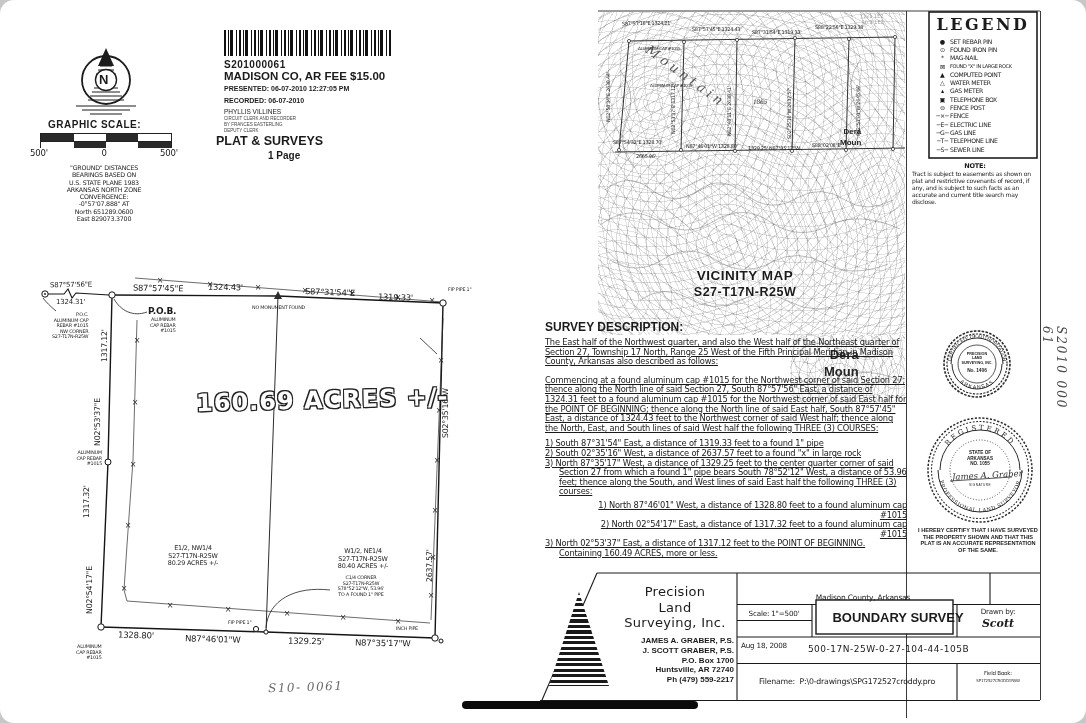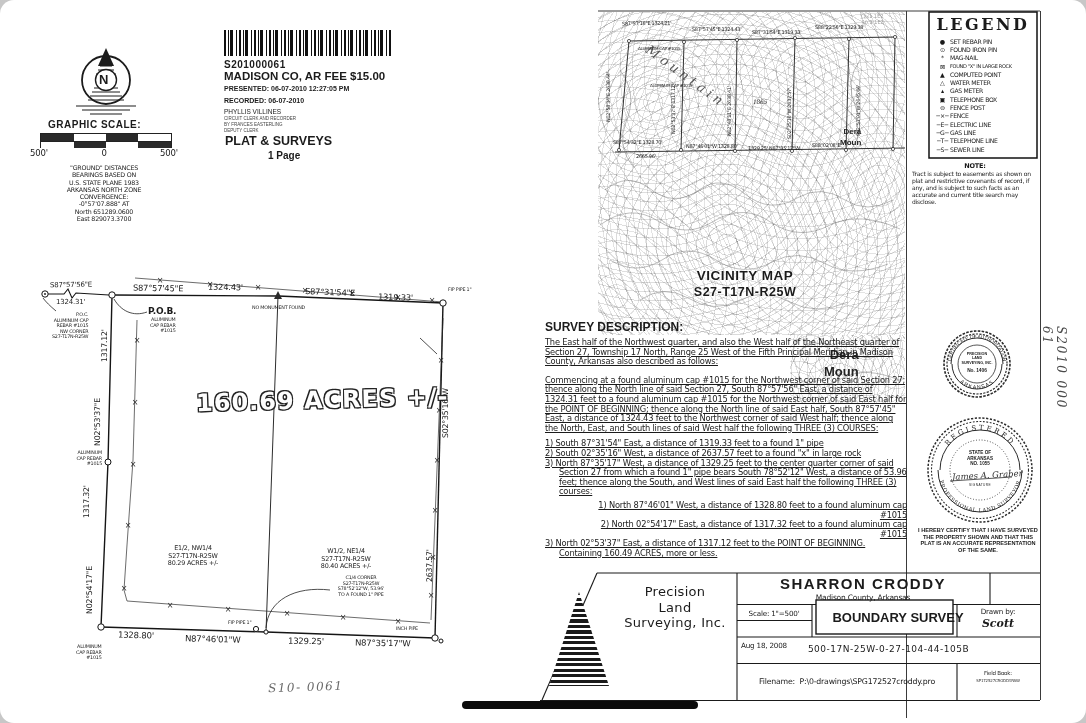--- a/index.html
+++ b/index.html
@@ -213,21 +213,21 @@
 
   <div class="abs bc" style="left:224px;top:30px;width:168px;height:26px;"></div>
   <div class="abs lib" style="left:224px;top:59px;font-size:10px;font-weight:bold;letter-spacing:.5px;">S201000061</div>
   <div class="abs lib" style="left:224px;top:70px;font-size:11.5px;font-weight:bold;">MADISON CO, AR FEE $15.00</div>
   <div class="abs lib" style="left:224px;top:85px;font-size:7px;font-weight:bold;">PRESENTED: 06-07-2010 12:27:05 PM</div>
   <div class="abs lib" style="left:224px;top:97px;font-size:7px;font-weight:bold;">RECORDED: 06-07-2010</div>
   <div class="abs lib" style="left:224px;top:108px;font-size:6.5px;">PHYLLIS VILLINES</div>
   <div class="abs lib" style="left:224px;top:116px;font-size:4.5px;color:#444;">CIRCUIT CLERK AND RECORDER</div>
   <div class="abs lib" style="left:224px;top:122px;font-size:4.5px;color:#444;">BY FRANCES EASTERLING</div>
   <div class="abs lib" style="left:224px;top:128px;font-size:4.5px;color:#444;">DEPUTY CLERK</div>
-  <div class="abs lib" style="left:225px;top:134px;font-size:12.5px;font-weight:bold;">PLAT &amp; SURVEYS</div>
+  <div class="abs lib" style="left:216px;top:134px;font-size:12.5px;font-weight:bold;">PLAT &amp; SURVEYS</div>
   <div class="abs lib" style="left:224px;top:150px;font-size:10px;font-weight:bold;margin-left:44px;">1 Page</div>
 
   <div class="abs lib" style="left:48px;top:119px;font-size:10px;font-weight:bold;letter-spacing:.5px;">GRAPHIC SCALE:</div>
   <div class="abs" style="left:40px;top:133px;width:130px;height:13px;border:1px solid #222;">
     <div style="height:6.5px;background:repeating-linear-gradient(90deg,#2a2a2a 0 32.5px,#fff 32.5px 65px);"></div>
     <div style="height:6.5px;background:repeating-linear-gradient(90deg,#fff 0 32.5px,#2a2a2a 32.5px 65px);border-top:1px solid #222;"></div>
   </div>
   <div class="abs hand ctr" style="left:26px;top:148px;width:26px;font-size:8.5px;">500'</div>
   <div class="abs hand ctr" style="left:98px;top:148px;width:12px;font-size:8.5px;">0</div>
   <div class="abs hand ctr" style="left:156px;top:148px;width:26px;font-size:8.5px;">500'</div>
@@ -378,21 +378,21 @@
   <div class="abs hand" style="left:118px;top:630px;font-size:8.5px;transform:rotate(1.5deg);">1328.80'</div>
   <div class="abs hand" style="left:185px;top:634px;font-size:8.5px;transform:rotate(1.5deg);">N87°46'01"W</div>
   <div class="abs hand t48" style="left:228px;top:620px;white-space:nowrap;">FIP PIPE 1"</div>
   <div class="abs hand" style="left:288px;top:636px;font-size:8.5px;transform:rotate(1deg);">1329.25'</div>
   <div class="abs hand" style="left:355px;top:638px;font-size:8.5px;transform:rotate(1deg);">N87°35'17"W</div>
   <div class="abs hand t48" style="left:396px;top:626px;white-space:nowrap;">INCH PIPE</div>
   <div class="abs acre" style="left:196px;top:386px;transform:rotate(-1.5deg);white-space:nowrap;">160.69 ACRES +/-</div>
   <div class="abs hand pre ctr" style="left:155px;top:545px;width:76px;font-size:6.4px;line-height:7.6px;">E1/2, NW1/4
 S27-T17N-R25W
 80.29 ACRES +/-</div>
-  <div class="abs hand pre ctr" style="left:308px;top:548px;width:76px;font-size:6.4px;line-height:7.6px;">W1/2, NE1/4
+  <div class="abs hand pre ctr" style="left:325px;top:548px;width:76px;font-size:6.4px;line-height:7.6px;">W1/2, NE1/4
 S27-T17N-R25W
 80.40 ACRES +/-</div>
   <div class="abs hand pre ctr t48" style="left:326px;top:575px;width:70px;">C1/4 CORNER
 S27-T17N-R25W
 S78°52'12"W, 53.96'
 TO A FOUND 1" PIPE</div>
 
   <div class="abs lib pre ctr" style="left:957px;top:352px;width:40px;font-size:3.7px;line-height:4.4px;font-weight:bold;">PRECISION
 LAND
 SURVEYING, INC.</div>
@@ -401,21 +401,25 @@
 ARKANSAS
 NO. 1055</div>
   <div class="abs script" style="left:952px;top:470px;font-size:8.5px;color:#333;transform:rotate(-3deg);">James A. Graber</div>
   <div class="abs lib ctr" style="left:962px;top:483px;width:36px;font-size:3.2px;letter-spacing:.4px;">SIGNATURE</div>
   <div class="abs lib ctr" style="left:917px;top:527px;width:122px;font-size:5.6px;line-height:6.7px;font-weight:bold;">I HEREBY CERTIFY THAT I HAVE SURVEYED THE PROPERTY SHOWN AND THAT THIS PLAT IS AN ACCURATE REPRESENTATION OF THE SAME.</div>
 
   <div class="abs tri" style="left:549px;top:592px;width:60px;height:94px;"></div>
   <div class="abs hand pre ctr" style="left:614px;top:584px;width:122px;font-size:13px;line-height:15.5px;letter-spacing:.3px;">Precision
 Land
 Surveying, Inc.</div>
-  <div class="abs lib ctr" style="left:743px;top:575px;width:240px;font-size:15px;font-weight:bold;letter-spacing:1.5px;">SHARRON CRODDY</div>
+  <div class="abs lib pre rt" style="left:596px;top:636px;width:138px;font-size:8px;line-height:9.8px;font-weight:bold;">JAMES A. GRABER, P.S.
+J. SCOTT GRABER, P.S.
+P.O. Box 1700
+Huntsville, AR 72740
+Ph (479) 559-2217</div>
   <div class="abs hand ctr" style="left:743px;top:593px;width:240px;font-size:7.5px;">Madison County, Arkansas</div>
   <div class="abs hand ctr" style="left:738px;top:609px;width:72px;font-size:7.2px;">Scale: 1"=500'</div>
   <div class="abs hand ctr" style="left:738px;top:641px;width:52px;font-size:7.2px;">Aug 18, 2008</div>
   <div class="abs lib ctr" style="left:816px;top:610px;width:164px;font-size:13px;font-weight:bold;">BOUNDARY SURVEY</div>
   <div class="abs hand ctr" style="left:958px;top:607px;width:80px;font-size:7.2px;">Drawn by:</div>
   <div class="abs script ctr" style="left:958px;top:617px;width:80px;font-size:11px;font-weight:bold;">Scott</div>
   <div class="abs hand ctr" style="left:737px;top:644px;width:303px;font-size:9px;letter-spacing:.5px;">500-17N-25W-0-27-104-44-105B</div>
   <div class="abs hand ctr" style="left:740px;top:677px;width:214px;font-size:7.8px;white-space:nowrap;">
     <span>Filename:</span>&nbsp;&nbsp;<span>P:\0-drawings\SPG172527croddy.pro</span>
   </div>

